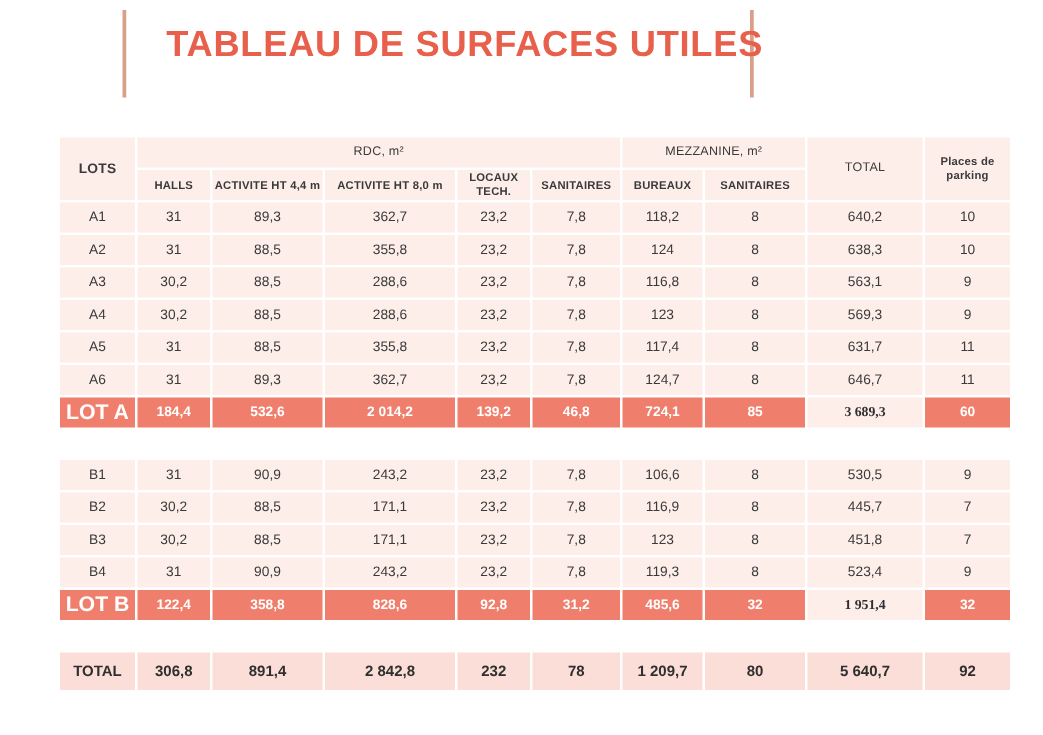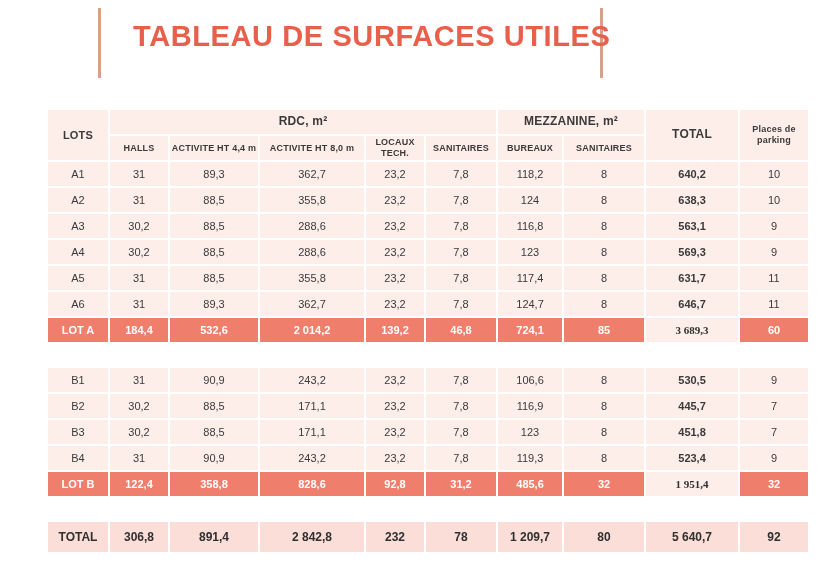--- a/index.html
+++ b/index.html
@@ -76,53 +76,53 @@
   
   th.hdr {
     background: #e8604c;
     color: #ffffff;
     font-weight: bold;
     font-size: 10px;
     letter-spacing: 0.2px;
     line-height: 1.15;
   }
   th.hdr.grouped {
-    font-size: 12px;
-    font-weight: bold;
+    font-size: 10px;
+    font-weight: normal;
     text-align: center;
   }
   th.hdr.small {
     font-size: 9px;
     line-height: 1.2;
   }
   th.lots {
     font-size: 12px;
   }
   
   td.lotcell {
     font-weight: normal;
     font-size: 12px;
     color: #2f2f2f;
     background: #fdeeea;
   }
   td.total-col {
-    font-weight: bold;
+    font-weight: normal;
     font-size: 12px;
     color: #2f2f2f;
   }
   
   tr.subtotal td {
     background: #ef7f6c;
     color: #ffffff;
     font-weight: bold;
     font-size: 11px;
   }
   tr.subtotal td.lotcell {
     color: #ffffff;
-    font-size: 11px;
+    font-size: 17px;
   }
   tr.subtotal td.total-col {
     background: #fdeeea;
     color: #2f2f2f;
     font-family: Liberation Serif, serif;
   }
   
   tr.grandtotal td {
     background: #fbded7;
     color: #2f2f2f;

